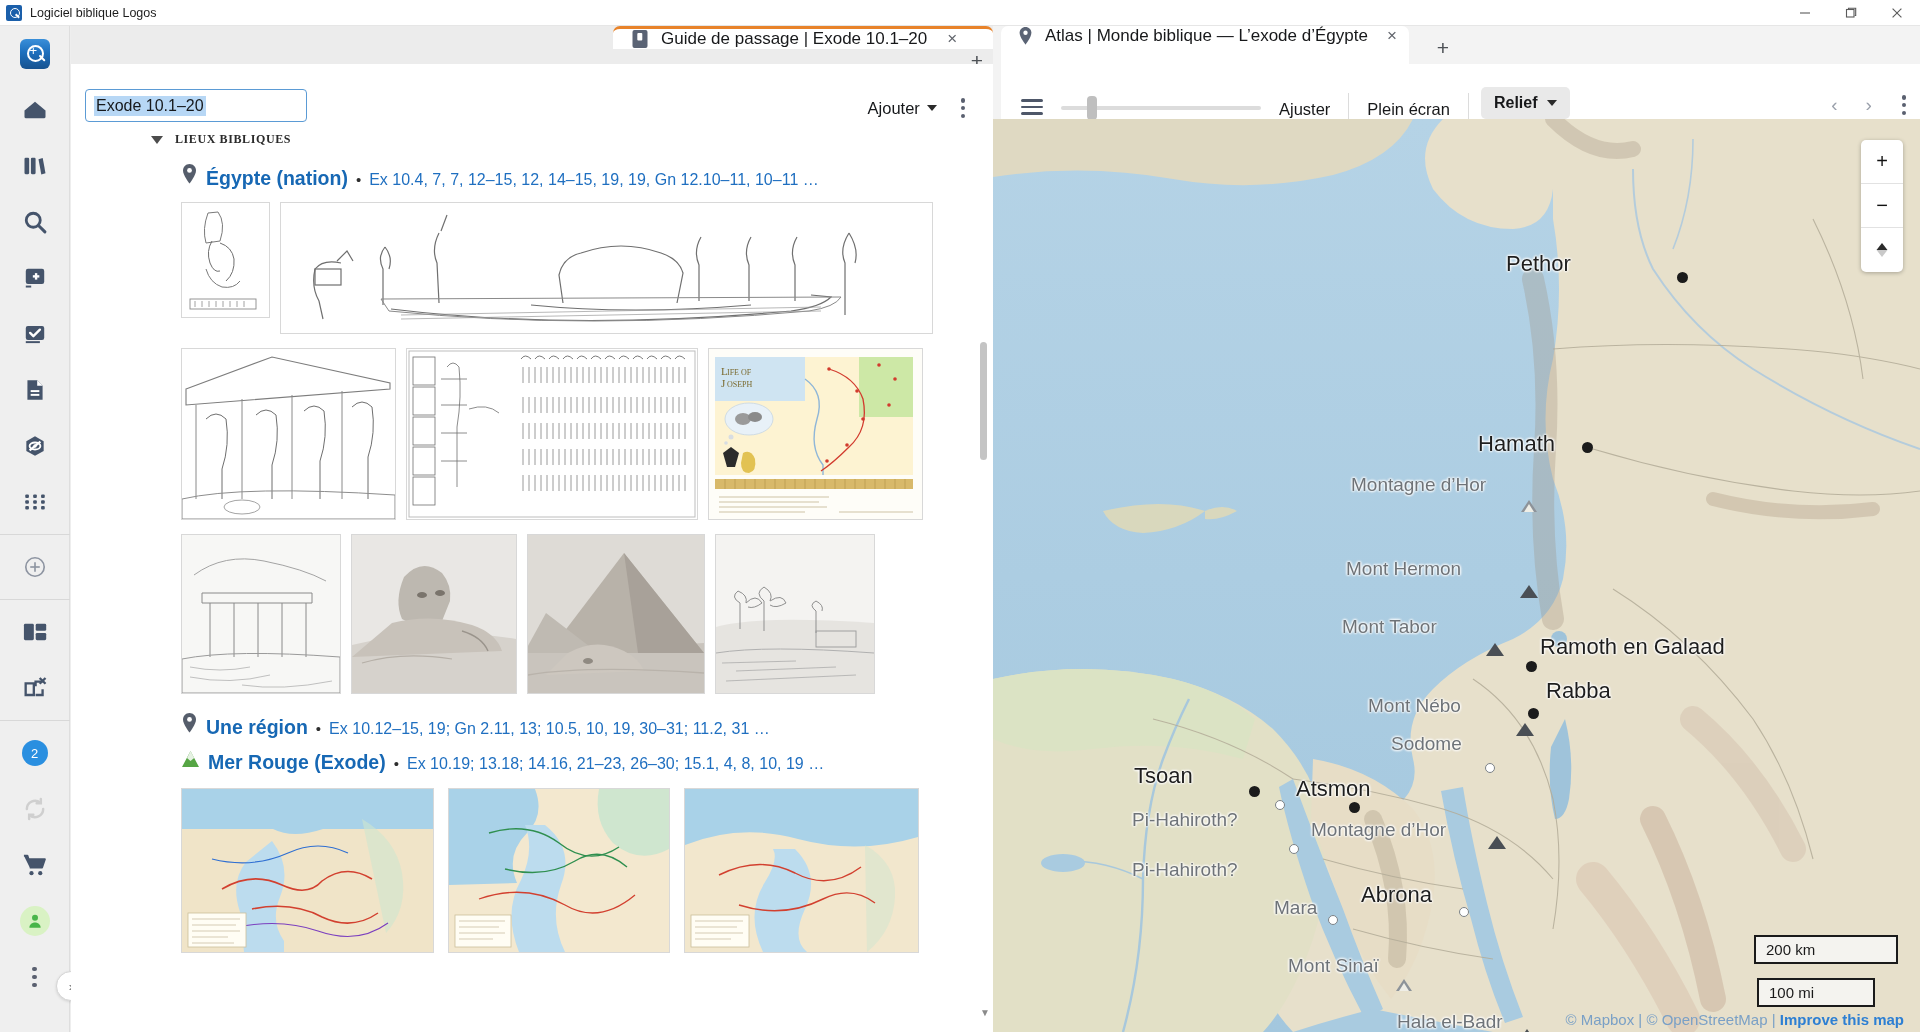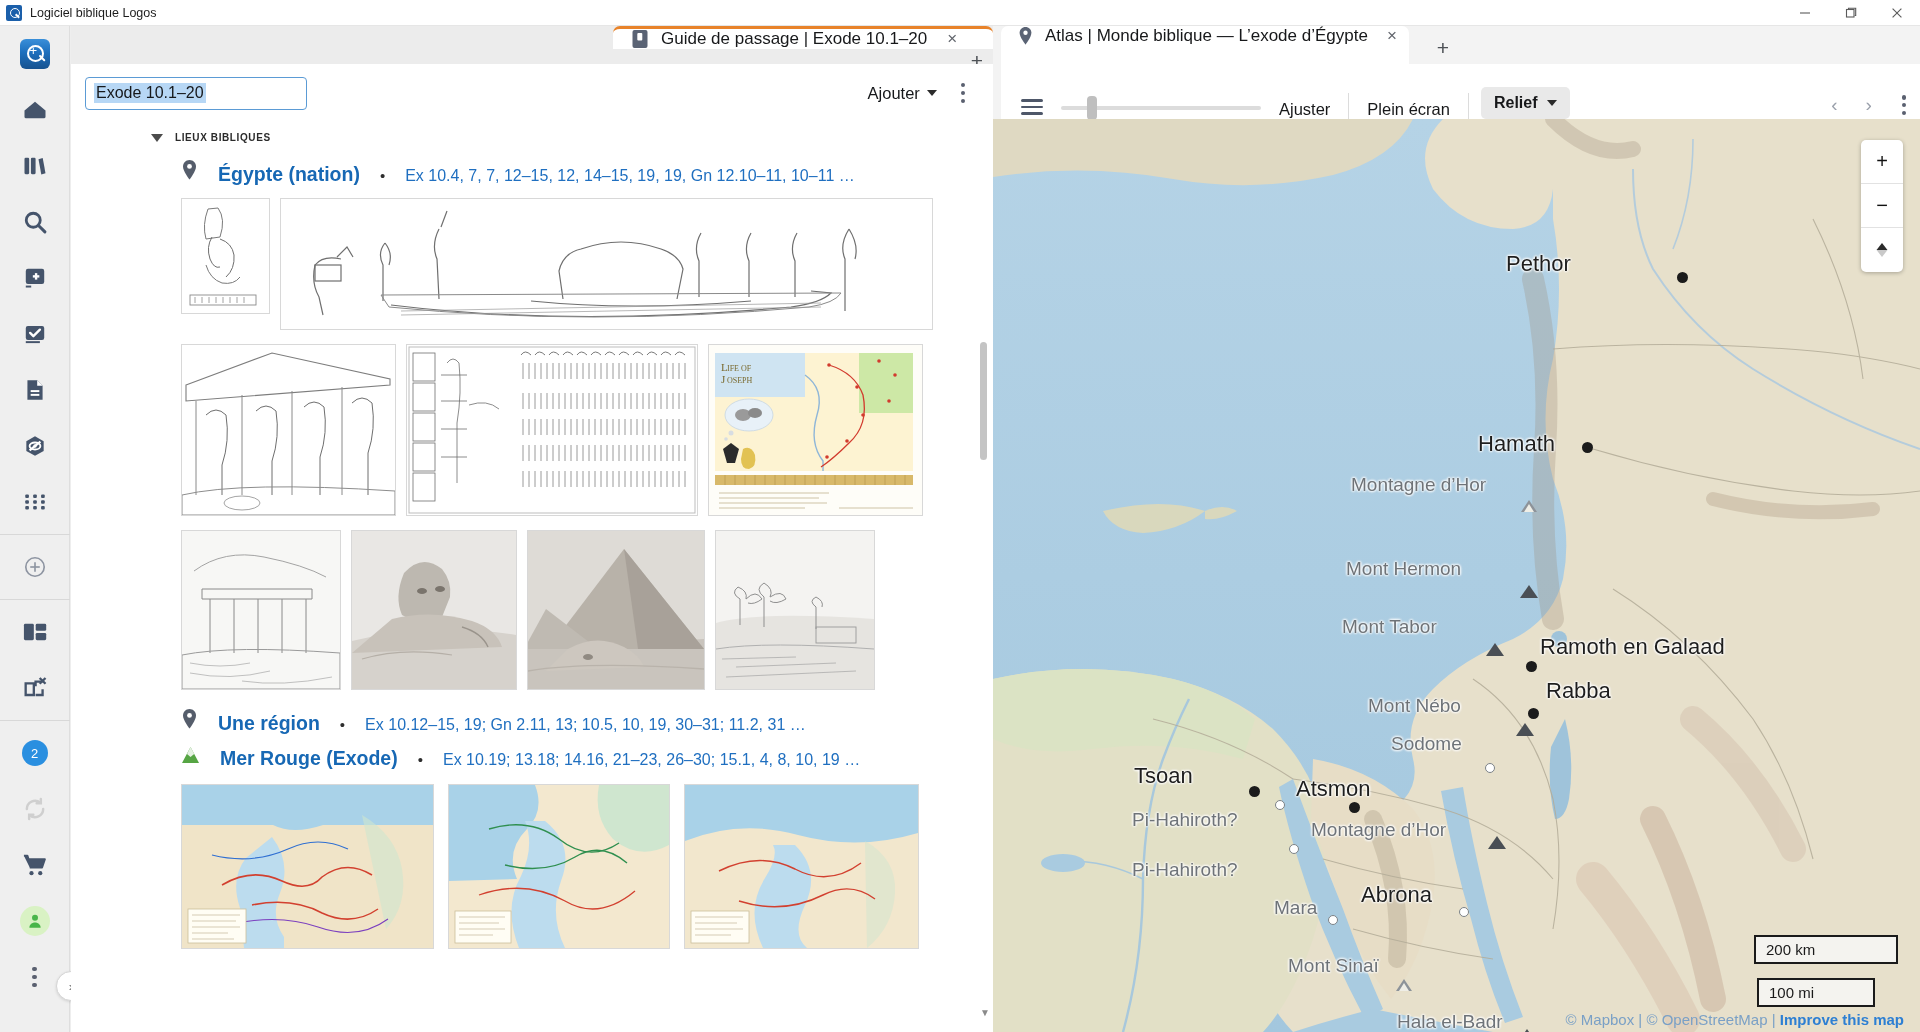--- a/index.html
+++ b/index.html
@@ -80,38 +80,38 @@
     background:#ffffff; border-top-left-radius:7px;border-top-right-radius:7px;
     display:flex; align-items:center; padding:0 14px 0 18px; gap:12px;
     border-top:3px solid #e8832a;
   }
   .tab .tab-doc-icon { color:#5a6374; }
   .tab-title { font-size:17px; color:#17181a; white-space:nowrap; }
   .tab-close { color:#61656c; font-size:17px; margin-left:8px; }
   .tab-new { margin-left:18px; color:#4d5156; font-size:21px; padding:0 10px 4px 10px; }
 
   .lp-body { position:absolute; left:0; top:38px; width:922px; height:968px; background:#fff; }
-  .lp-toolbar { height:58px; display:flex; align-items:center; padding:0 14px 0 14px; background:#fff;gap:8px; }
+  .lp-toolbar { height:58px; display:flex; align-items:flex-end; padding:0 14px 0 14px; background:#fff;gap:8px; }
   .search-box {
     width:222px; height:33px; border:1px solid #5b9bd5; border-radius:4px;
     display:flex; align-items:center; padding:0 8px; background:#fff;
   }
   .search-val { font-size:16px; color:#16181b; background:#b7d7f5; padding:1px 2px; }
   .lp-toolbar-right { margin-left:auto; display:flex; align-items:center; gap:16px; padding-right:6px; }
   .btn-ajouter { font-size:16.5px; color:#16181b; display:flex; align-items:center; gap:7px; }
   .caret-down { width:0;height:0;border-left:5px solid transparent;border-right:5px solid transparent;border-top:6px solid #2b2b2b;}
   .kebab { display:flex; flex-direction:column; gap:3.5px; align-items:center; padding:4px 8px; }
   .kebab i { width:4.2px;height:4.2px;border-radius:50%;background:#5a6070; display:block; }
 
   .lp-scroll { position:absolute; left:0; top:58px; width:922px; height:910px; overflow:hidden; background:#fff; }
   .section-head { display:flex; align-items:center; gap:12px; padding:10px 0 6px 80px; }
   .tri-down { width:0;height:0;border-left:6px solid transparent;border-right:6px solid transparent;border-top:8px solid #4c4c4c;}
-  .section-title { font-size:10px; letter-spacing:.6px; color:#2b2b2b; font-weight:600; }
-
-  .place-row { display:flex; align-items:baseline; gap:20px; padding:10px 0 4px 110px; }
+  .section-title { font-size:12px; letter-spacing:.6px; color:#2b2b2b; font-weight:600;font-family:Liberation Serif, serif; }
+
+  .place-row { display:flex; align-items:baseline; gap:8px; padding:10px 0 4px 110px; }
   .pin-icon { color:#555d6b; }
   .mount-icon { color:#56a544; }
   .place-name { font-size:19.5px; font-weight:700; color:#1768b4; }
   .place-sep { color:#2e2e2e; font-size:15px; }
   .place-refs { font-size:16px; color:#1f6fc0; }
 
   .thumb-grid { padding:8px 0 0 110px; display:flex; flex-wrap:wrap; gap:12px; }
   .thumb { border:1px solid #d8d8d8; background:#fff; overflow:hidden; position:relative; }
 
   

